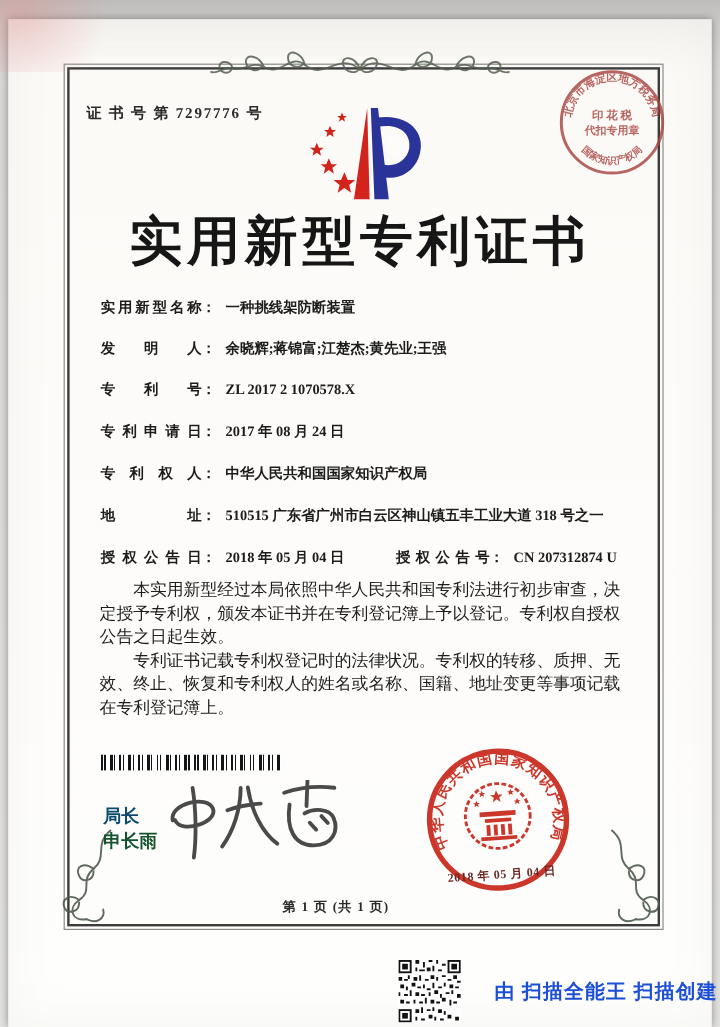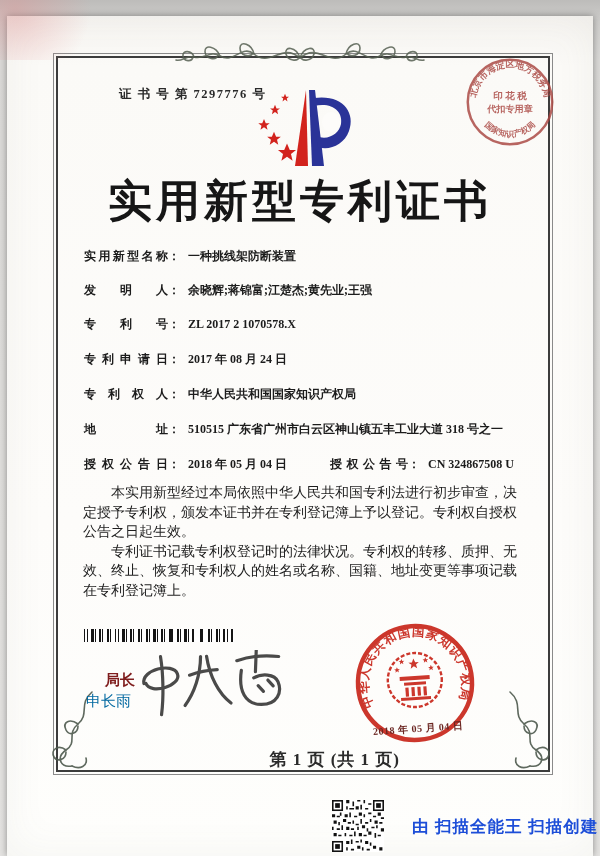--- a/index.html
+++ b/index.html
@@ -24,21 +24,21 @@
     position:absolute;left:56px;top:56px;width:490px;height:712px;
     border:2px solid #3c3c3c;outline:1px solid #8a8a8a;outline-offset:2px;z-index:2;
   }
 
   .orn-top{position:absolute;left:170px;top:36px;z-index:4;}
   .orn-corner{position:absolute;z-index:4;}
   .orn-left{left:42px;top:688px;}
   .orn-right{left:504px;top:688px;transform:scaleX(-1);}
 
   .cert-no{position:absolute;left:72px;top:86px;font-size:12.5px;font-weight:700;
-    letter-spacing:1.5px;color:#2a2a2a;z-index:5;margin-left:47px;}
+    letter-spacing:1.5px;color:#2a2a2a;z-index:5;}
 
   .tax-stamp{position:absolute;left:462px;top:54px;z-index:6;opacity:.82;}
   .logo{position:absolute;left:248px;top:86px;z-index:5;}
 
   .title{position:absolute;left:0;top:172px;width:100%;text-align:center;
     font-size:44px;font-weight:700;letter-spacing:4px;color:#161616;z-index:5;}
 
   .row{position:absolute;left:84px;font-size:12px;font-weight:600;color:#1c1c1c;z-index:5;white-space:nowrap;}
   .row .flabel{display:inline-block;width:84px;text-align:justify;text-align-last:justify;}
   .row .colon{margin-right:8px;}
@@ -50,28 +50,28 @@
   .row-7 .flabel{width:78px;}
 
   .paras{position:absolute;left:83px;top:483px;width:440px;z-index:5;}
   .paras p{margin:0;font-size:14px;line-height:19.5px;text-indent:2em;color:#1d1d1d;}
 
   .barcode{position:absolute;left:84px;top:629px;width:150px;height:13px;z-index:5;
     background:repeating-linear-gradient(90deg,
       #151515 0 1.5px,#fff 1.5px 3px,#151515 3px 4px,#fff 4px 7.5px,
       #151515 7.5px 10px,#fff 10px 11px,#151515 11px 12px,#fff 12px 15.5px);}
 
-  .signer-title{position:absolute;left:86px;top:671px;font-size:15px;font-weight:700;color:#7f1d1d;z-index:5;margin-left:19px;}
-  .signer-name{position:absolute;left:86px;top:692px;font-size:15px;font-weight:400;color:#0369a1;z-index:5;}
+  .signer-title{position:absolute;left:86px;top:671px;font-size:15px;font-weight:700;color:#0c4a6e;z-index:5;}
+  .signer-name{position:absolute;left:86px;top:692px;font-size:15px;font-weight:700;color:#14532d;z-index:5;}
   .signature{position:absolute;left:130px;top:650px;z-index:5;}
 
   .office-seal{position:absolute;left:350px;top:618px;z-index:6;opacity:.92;transform:rotate(-4deg);}
 
-  .page-footer{position:absolute;left:160px;top:748px;width:240px;text-align:right;
-    font-size:17px;font-weight:600;color:#2b2b2b;z-index:5;letter-spacing:1px;}
+  .page-footer{position:absolute;left:160px;top:748px;width:240px;text-align:center;
+    font-size:11px;font-weight:600;color:#2b2b2b;z-index:5;letter-spacing:1px;}
 
   .qr{position:absolute;left:332px;top:800px;z-index:5;}
   .scan-text{position:absolute;left:412px;top:816px;font-size:16.5px;font-weight:700;
     color:#1d4ed8;letter-spacing:1px;z-index:5;font-family:"Liberation Sans",sans-serif;}
 
   svg{display:block;}
   .seal-ring-text{font-size:12.5px;font-weight:700;letter-spacing:1px;}
   .stamp-ring-text{font-size:9.5px;font-weight:700;}
 </style>
 </head>
@@ -160,21 +160,21 @@
 <div class="row row-4">
   <span class="flabel">专利权人</span><span class="colon">：</span><span class="fvalue">中华人民共和国国家知识产权局</span>
 </div>
 <div class="row row-5">
   <span class="flabel">地址</span><span class="colon">：</span><span class="fvalue">510515 广东省广州市白云区神山镇五丰工业大道 318 号之一</span>
 </div>
 <div class="row row-6">
   <span class="flabel">授权公告日</span><span class="colon">：</span><span class="fvalue">2018 年 05 月 04 日</span>
 </div>
 <div class="row row-7">
-  <span class="flabel">授权公告号</span><span class="colon">：</span><span class="fvalue">CN 324867508 U</span>
+  <span class="flabel">授权公告号</span><span class="colon">：</span><span class="fvalue">CN 207312874 U</span>
 </div>
 
 <div class="paras">
   <p>本实用新型经过本局依照中华人民共和国专利法进行初步审查，决定授予专利权，颁发本证书并在专利登记簿上予以登记。专利权自授权公告之日起生效。</p>
   <p>专利证书记载专利权登记时的法律状况。专利权的转移、质押、无效、终止、恢复和专利权人的姓名或名称、国籍、地址变更等事项记载在专利登记簿上。</p>
 </div>
 
 <div class="barcode"></div>
 
 <div class="signer-title">局长</div>

